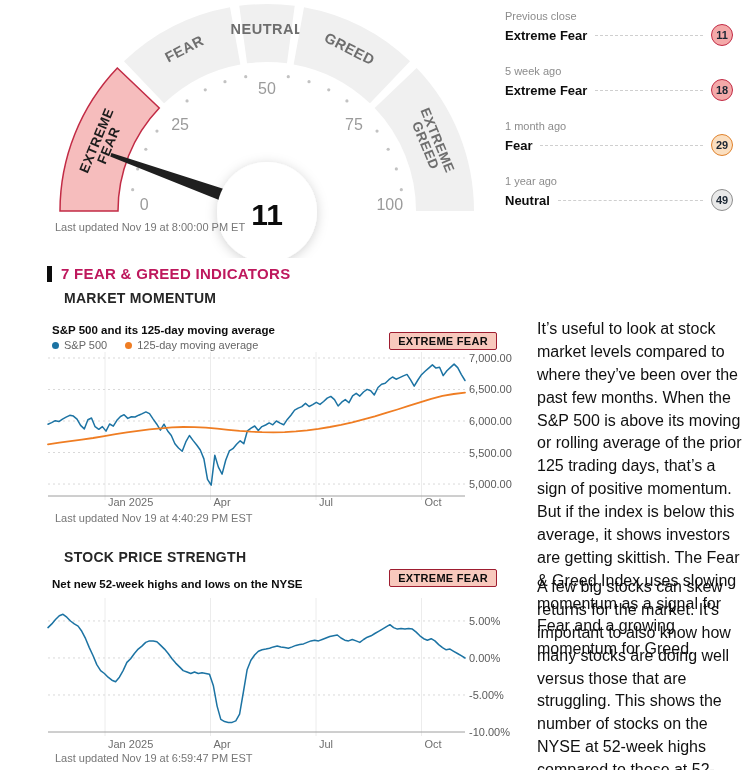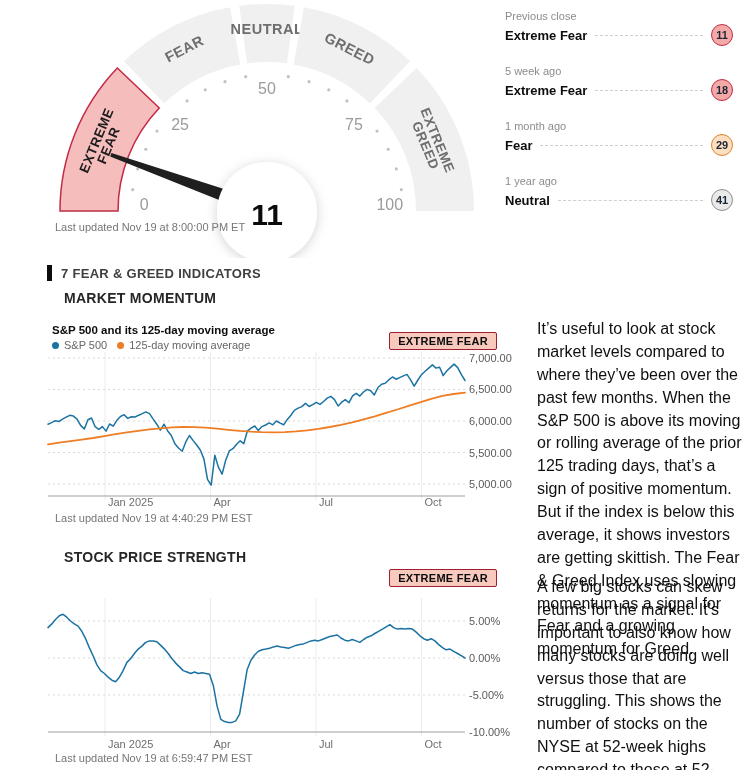--- a/index.html
+++ b/index.html
@@ -13,24 +13,24 @@
   .hist-period{font-size:11px;color:#8c8c8c;}
   .hist-row{display:flex;align-items:center;margin-top:2px;}
   .hist-label{font-size:13px;font-weight:bold;color:#0d0d0d;white-space:nowrap;}
   .hist-leader{flex:1;height:0;border-top:1px dashed #cfcfcf;margin:0 8px;align-self:center;}
   .hist-badge{width:20px;height:20px;border:1.5px solid;border-radius:50%;
               display:flex;align-items:center;justify-content:center;
               font-size:11px;font-weight:bold;color:#1b2633;flex:0 0 auto;}
   
   .sec-head{left:47px;top:265px;display:flex;align-items:center;}
   .sec-bar{width:5px;height:16px;background:#0c0c0c;margin-right:9px;}
-  .sec-title{font-size:13px;font-weight:bold;letter-spacing:.3px;color:#404040;}
+  .sec-title{font-size:15px;font-weight:bold;letter-spacing:.3px;color:#be185d;}
   .ind-title{font-size:14px;font-weight:bold;letter-spacing:.3px;color:#262626;padding-left:12px;}
   .sub-title{font-size:11.5px;font-weight:bold;color:#0c0c0c;}
-  .legend{display:flex;gap:10px;font-size:11px;color:#666;}
+  .legend{display:flex;gap:18px;font-size:11px;color:#666;}
   .legend-item{display:flex;align-items:center;gap:5px;}
   .legend-dot{width:7px;height:7px;border-radius:50%;display:inline-block;}
   .pill{position:absolute;right:255px;background:#f8c9bd;border:1.5px solid #9e1d30;
         border-radius:2px;padding:2px 8px;font-size:11px;font-weight:bold;color:#0c0c0c;
         letter-spacing:.3px;white-space:nowrap;}
   .para{font-size:16px;line-height:1.43;color:#101010;width:210px;}
   svg text{font-family:"Liberation Sans","DejaVu Sans",sans-serif;}
 </style>
 </head>
 <body>
@@ -104,21 +104,21 @@
           <span class="hist-label">Fear</span>
           <span class="hist-leader"></span>
           <span class="hist-badge" style="background: rgb(251, 223, 192); border-color: rgb(224, 130, 44); text-align: right;">29</span>
         </div>
       </div>
       <div class="hist-entry" style="top: 175px;">
         <div class="hist-period">1 year ago</div>
         <div class="hist-row">
           <span class="hist-label">Neutral</span>
           <span class="hist-leader"></span>
-          <span class="hist-badge" style="background: rgb(233, 233, 233); border-color: rgb(143, 143, 143);">41</span>
+          <span class="hist-badge" style="background: rgb(233, 233, 233); border-color: rgb(143, 143, 143);">49</span>
         </div>
       </div>
     </div>
 
   <div class="abs sec-head">
     <span class="sec-bar"></span>
     <span class="sec-title">7 FEAR &amp; GREED INDICATORS</span>
   </div>
 
   <div class="abs ind-title" style="left:52px;top:290px;">MARKET MOMENTUM</div>
@@ -155,20 +155,21 @@
       <text x="469" y="138.0262582056893" font-size="11" fill="#5a5a5a">5,000.00</text>
       <line x1="48" y1="146" x2="465" y2="146" stroke="#9e9e9e" stroke-width="1"></line>
       <polyline points="48.0,74.2 51.6,72.6 55.3,70.7 58.9,71.6 62.5,69.1 66.1,67.2 69.8,65.3 73.4,66.1 77.0,69.1 80.6,75.4 84.3,78.9 87.9,69.7 91.5,68.0 95.1,76.7 98.8,79.3 102.4,76.6 106.0,81.1 109.6,74.0 113.3,76.2 116.9,70.3 120.5,66.5 124.1,64.7 127.8,68.4 131.4,66.7 135.0,67.0 138.7,65.2 142.3,63.6 145.9,61.9 149.5,63.6 153.2,69.1 156.8,74.2 160.4,80.1 164.0,74.2 167.7,81.0 171.3,85.5 174.9,93.7 178.5,98.0 182.2,101.2 185.8,91.9 189.4,85.5 193.0,90.4 196.7,95.0 200.3,100.0 203.9,108.9 207.5,129.4 211.2,135.2 214.8,105.3 218.4,117.1 222.1,124.1 225.7,110.3 229.3,100.9 232.9,98.7 236.6,94.3 240.2,90.8 243.8,93.7 247.4,80.8 251.1,78.2 254.7,76.0 258.3,80.5 261.9,76.6 265.6,75.0 269.2,72.9 272.8,74.8 276.4,71.0 280.1,73.1 283.7,74.8 287.3,69.4 290.9,65.2 294.6,60.1 298.2,58.1 301.8,56.6 305.5,53.4 309.1,56.5 312.7,54.7 316.3,52.3 320.0,54.4 323.6,51.5 327.2,48.1 330.8,46.4 334.5,49.6 338.1,56.0 341.7,52.2 345.3,49.6 349.0,52.7 352.6,45.8 356.2,43.3 359.8,46.1 363.5,42.0 367.1,39.4 370.7,40.7 374.3,44.9 378.0,37.5 381.6,34.2 385.2,33.2 388.9,29.7 392.5,27.0 396.1,29.2 399.7,27.6 403.4,25.9 407.0,24.4 410.6,29.8 414.2,36.2 417.9,30.0 421.5,24.7 425.1,21.2 428.7,18.1 432.4,14.9 436.0,18.1 439.6,17.3 443.2,25.6 446.9,20.8 450.5,17.4 454.1,14.1 457.7,17.6 461.4,24.6 465.0,30.5" fill="none" stroke="#1c73a3" stroke-width="1.5" stroke-linejoin="round" stroke-linecap="round"></polyline>
       <polyline points="48.0,94.3 59.3,92.7 70.5,91.2 81.8,89.6 93.1,88.0 104.4,86.1 115.6,84.2 126.9,82.4 138.2,80.8 149.4,79.3 160.7,78.3 172.0,77.4 183.2,77.0 194.5,77.1 205.8,77.7 217.1,78.7 228.3,79.8 239.6,80.9 250.9,81.7 262.1,82.2 273.4,82.4 284.7,82.1 295.9,81.4 307.2,80.3 318.5,78.9 329.8,77.0 341.0,74.8 352.3,72.3 363.6,69.4 374.8,66.3 386.1,62.9 397.4,59.5 408.6,55.9 419.9,52.4 431.2,48.9 442.5,45.9 453.7,44.0 465.0,42.6" fill="none" stroke="#ef7d23" stroke-width="1.8" stroke-linejoin="round" stroke-linecap="round"></polyline>
     </svg>
   <div class="abs updated" style="left:55px;top:512px;">Last updated Nov 19 at 4:40:29 PM EST</div>
   <div class="abs para" style="left:537px;top:318px;">It’s useful to look at stock market levels compared to where they’ve been over the past few months. When the S&amp;P 500 is above its moving or rolling average of the prior 125 trading days, that’s a sign of positive momentum. But if the index is below this average, it shows investors are getting skittish. The Fear &amp; Greed Index uses slowing momentum as a signal for Fear and a growing momentum for Greed.</div>
 
   <div class="abs ind-title" style="left:52px;top:549px;">STOCK PRICE STRENGTH</div>
   <div class="abs pill" style="top:569px;">EXTREME FEAR</div>
+  <div class="abs sub-title" style="left:52px;top:578px;">Net new 52-week highs and lows on the NYSE</div>
   <svg class="abs chart-svg" style="left:0;top:593px;" width="512" height="162" viewBox="0 0 512 162">
       <line x1="105.00389999999999" y1="5" x2="105.00389999999999" y2="143" stroke="#ececec" stroke-width="1"></line>
       <text x="108.00389999999999" y="155" font-size="11" fill="#6e6e6e">Jan 2025</text>
       <line x1="210.5049" y1="5" x2="210.5049" y2="143" stroke="#ececec" stroke-width="1"></line>
       <text x="213.5049" y="155" font-size="11" fill="#6e6e6e">Apr</text>
       <line x1="316.0059" y1="5" x2="316.0059" y2="143" stroke="#ececec" stroke-width="1"></line>
       <text x="319.0059" y="155" font-size="11" fill="#6e6e6e">Jul</text>
       <line x1="421.50690000000003" y1="5" x2="421.50690000000003" y2="143" stroke="#ececec" stroke-width="1"></line>
       <text x="424.50690000000003" y="155" font-size="11" fill="#6e6e6e">Oct</text>
       <line x1="48" y1="27.95027624309392" x2="465" y2="27.95027624309392" stroke="#d9d9d9" stroke-width="1" stroke-dasharray="2,3"></line>

